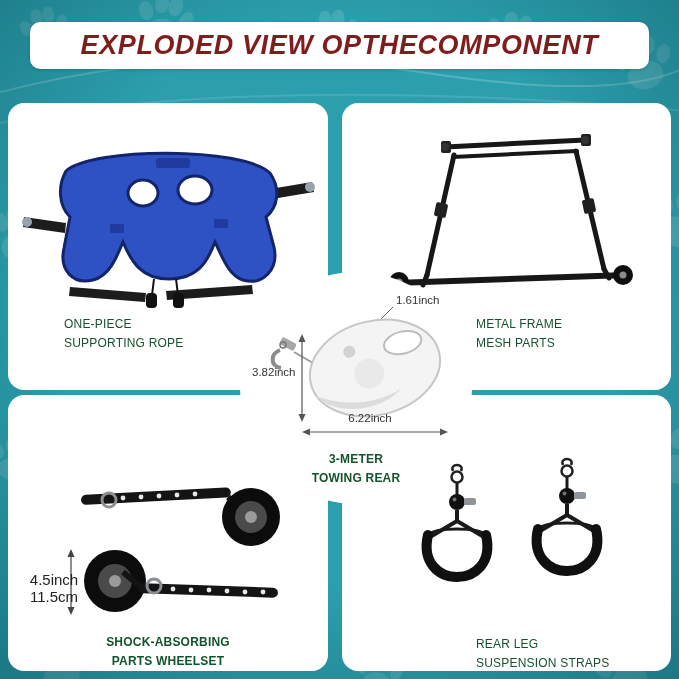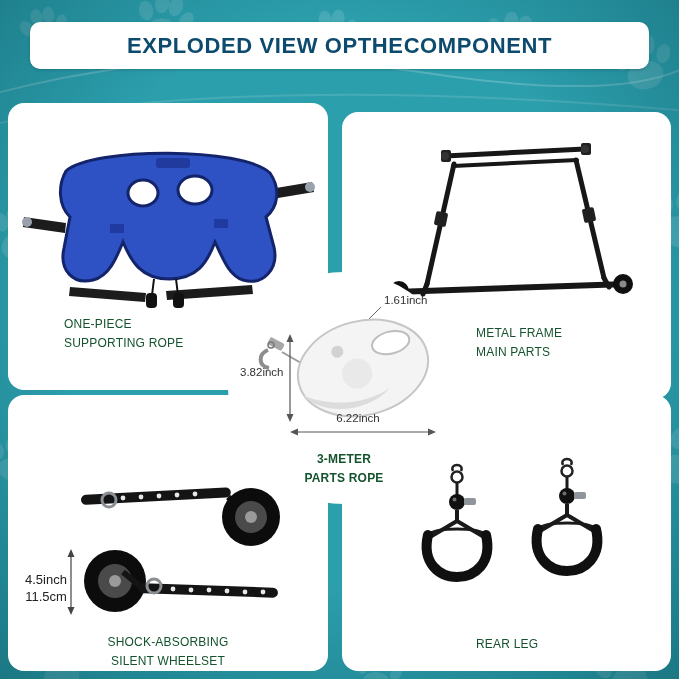--- a/index.html
+++ b/index.html
@@ -14,50 +14,50 @@
     position:absolute; inset:0; z-index:1; pointer-events:none;
     background: radial-gradient(circle at 50% 45%, rgba(0,0,0,0) 55%, rgba(0,55,66,0.38) 100%);
   }
   .header {
     position:absolute; left:30px; top:22px; width:619px; height:47px; z-index:2;
     background:#ffffff; border-radius:10px;
     display:flex; align-items:center; justify-content:center;
     box-shadow:0 1px 3px rgba(0,40,48,0.25);
   }
   .header h1 {
-    font-size:22px; font-weight:800; color:#0c4a6e; letter-spacing:0.6px; white-space:nowrap;
+    font-size:27px; font-weight:800; color:#7f1d1d; letter-spacing:0.6px; white-space:nowrap;font-style:italic;
   }
   .panel {
     position:absolute; background:#ffffff; border-radius:16px; z-index:2;
   }
   #p-mesh  { left:8px;   top:103px; width:320px; height:287px; }
-  #p-frame { left:342px; top:103px; width:329px; height:287px;margin-top:9px; }
+  #p-frame { left:342px; top:103px; width:329px; height:287px; }
   #p-wheel { left:8px;   top:395px; width:320px; height:276px; }
   #p-strap { left:342px; top:395px; width:329px; height:276px; }
   .panel svg { position:absolute; }
   #mesh-svg  { left:10px; top:26px; width:300px; height:185px; }
   #frame-svg { left:15px; top:22px; width:300px; height:185px; }
   #wheel-svg { left:15px; top:70px; width:290px; height:165px; }
   #strap-svg { left:20px; top:52px; width:290px; height:175px; }
   .label {
     position:absolute; font-size:12px; color:#14532d;
     line-height:19px; letter-spacing:0.2px;
   }
   .label span { display:block; }
   #mesh-label  { left:56px;  top:212px; }
   #frame-label { left:134px; top:212px; }
-  #wheel-label { left:0; top:238px; width:100%; text-align:center; }
+  #wheel-label { left:0; top:238px; width:100%; text-align:center;font-weight:bold; }
   #strap-label { left:120px; top:240px;margin-left:14px; }
   #wheel-meas {
-    position:absolute; left:10px; top:176px; width:56px; text-align:center;
-    font-size:13px; color:#222; line-height:17px;
+    position:absolute; left:18px; top:176px; width:56px; text-align:center;
+    font-size:15px; color:#222; line-height:17px;
   }
   #wheel-meas span { display:block; }
   .circle {
-    position:absolute; left:228px; top:272px; width:232px; height:232px; z-index:3;
+    position:absolute; left:240px; top:272px; width:232px; height:232px; z-index:3;
     background:#ffffff; border-radius:50%;
   }
   #leash-svg { position:absolute; left:10px; top:16px; width:212px; height:160px; }
   #rope-label { left:0; top:178px; width:100%; text-align:center;font-weight:bold; }
   svg text { font-family:"Liberation Sans", sans-serif; }
 </style>
 </head>
 <body>
 
 <div class="stage">
@@ -141,21 +141,21 @@
       </g>
       <circle cx="42" cy="157" r="10" fill="#0f0f0f"></circle>
       <circle cx="42" cy="157" r="3.5" fill="#8b8b8b"></circle>
       <circle cx="266" cy="150" r="10" fill="#0f0f0f"></circle>
       <circle cx="266" cy="150" r="3.5" fill="#8b8b8b"></circle>
       <circle cx="88" cy="22" r="4" fill="#333"></circle>
       <circle cx="228" cy="15" r="4" fill="#333"></circle>
     </svg>
     <div class="label" id="frame-label">
       <span>METAL FRAME</span>
-      <span>MAIN PARTS</span>
+      <span>MESH PARTS</span>
     </div>
   </div>
 
   <div class="panel" id="p-wheel">
     <svg id="wheel-svg" viewBox="0 0 290 165">
       <g>
         <rect x="58" y="30" width="150" height="10" rx="5" fill="#141414" transform="rotate(-3 58 35)"></rect>
         <g fill="#e8e8e8">
           <circle cx="100" cy="33" r="2.4"></circle>
             <circle cx="118" cy="32" r="2.4"></circle>
@@ -189,21 +189,21 @@
         <line x1="48" y1="88" x2="48" y2="146" stroke="#444" stroke-width="1.2"></line>
         <path d="M48,84 l-3.5,8 h7 Z M48,150 l-3.5,-8 h7 Z" fill="#444"></path>
       </g>
     </svg>
     <div id="wheel-meas">
       <span>4.5inch</span>
       <span>11.5cm</span>
     </div>
     <div class="label" id="wheel-label">
       <span>SHOCK-ABSORBING</span>
-      <span>SILENT WHEELSET</span>
+      <span>PARTS WHEELSET</span>
     </div>
   </div>
 
   <div class="panel" id="p-strap">
     <svg id="strap-svg" viewBox="0 0 290 175">
       <defs>
         <g id="strapunit">
           <path d="M-4,2 C-8,-6 8,-6 4,2" stroke="#222" stroke-width="2.5" fill="none"></path>
           <circle cx="0" cy="8" r="5.5" fill="none" stroke="#222" stroke-width="2.5"></circle>
           <line x1="0" y1="14" x2="0" y2="26" stroke="#1a1a1a" stroke-width="3"></line>
@@ -214,20 +214,21 @@
           <path d="M0,52 L-27,68 M0,52 L27,68" stroke="#1a1a1a" stroke-width="4"></path>
           <path d="M-29,66 C-20,58 20,58 29,66" stroke="#1a1a1a" stroke-width="3" fill="none"></path>
           <path d="M-29,66 C-42,122 42,122 29,66" stroke="#101010" stroke-width="10" fill="none" stroke-linecap="round"></path>
         </g>
       </defs>
       <use href="#strapunit" transform="translate(95,22)"></use>
       <use href="#strapunit" transform="translate(205,16)"></use>
     </svg>
     <div class="label" id="strap-label">
       <span>REAR LEG</span>
+      <span>SUSPENSION STRAPS</span>
     </div>
   </div>
 
   <div class="circle">
     <svg id="leash-svg" viewBox="0 0 212 160">
       <text x="146" y="16" font-size="11.5" fill="#333">1.61inch</text>
       <line x1="143" y1="19" x2="128" y2="34" stroke="#666" stroke-width="1"></line>
       <g>
         <line x1="63" y1="75" x2="44" y2="64" stroke="#9a9a9a" stroke-width="2"></line>
         <rect x="30" y="52" width="16" height="8" rx="2" fill="#a7a7a7" transform="rotate(28 38 56)"></rect>
@@ -247,17 +248,17 @@
       </g>
       <text x="2" y="88" font-size="11.5" fill="#333">3.82inch</text>
       <text x="120" y="134" font-size="11.5" fill="#333" text-anchor="middle">6.22inch</text>
       <g>
         <line x1="58" y1="144" x2="192" y2="144" stroke="#555" stroke-width="1.2"></line>
         <path d="M52,144 l8,-3.5 v7 Z M198,144 l-8,-3.5 v7 Z" fill="#555"></path>
       </g>
     </svg>
     <div class="label" id="rope-label">
       <span>3-METER</span>
-      <span>PARTS ROPE</span>
+      <span>TOWING REAR</span>
     </div>
   </div>
 
 </div>
 
 </body></html>

